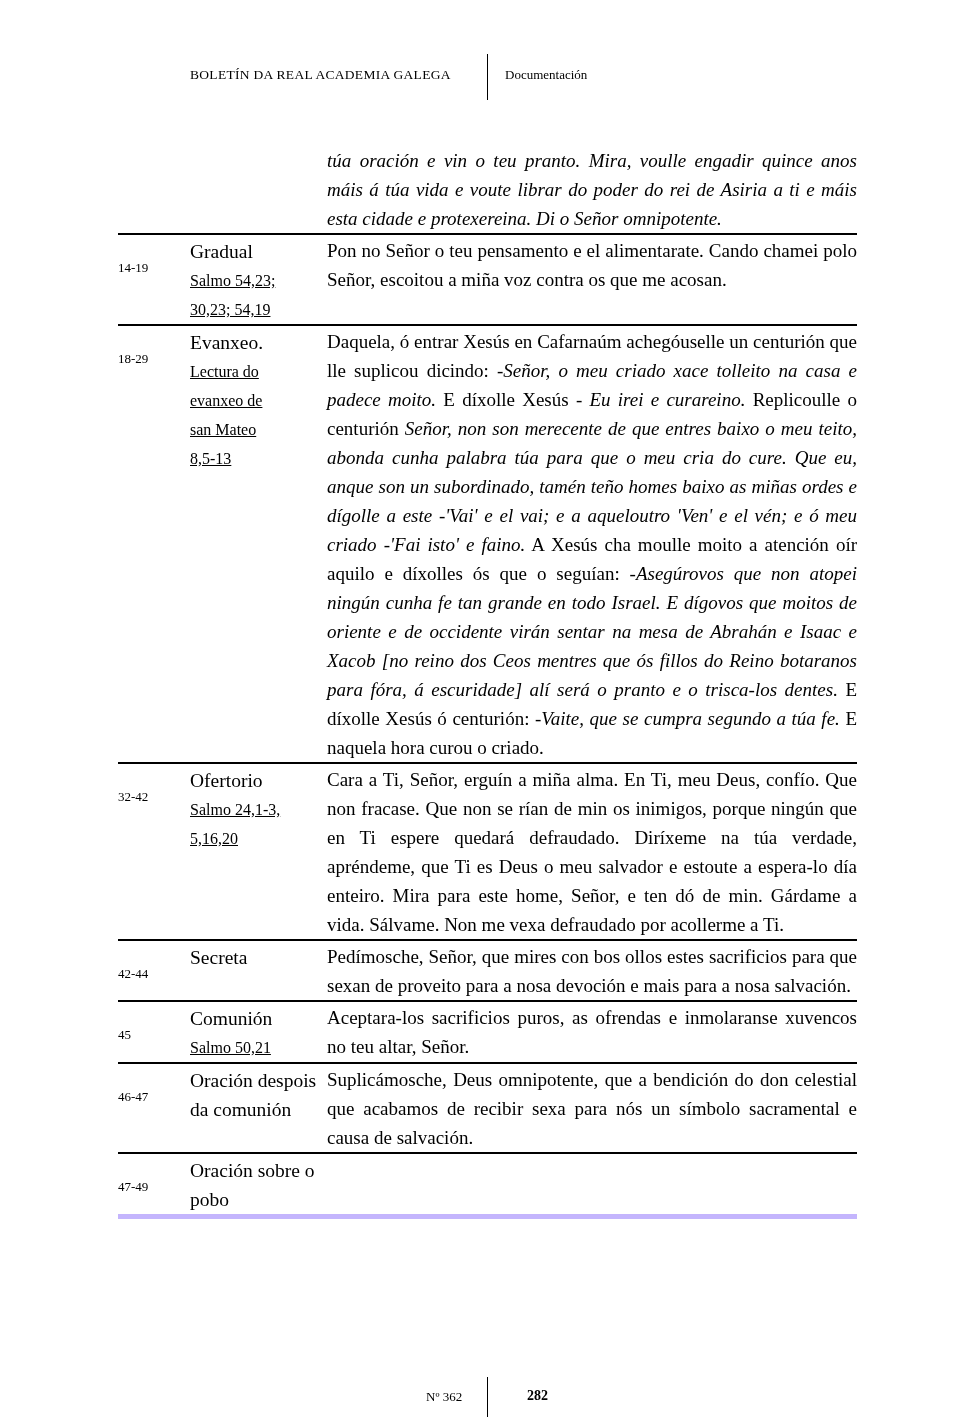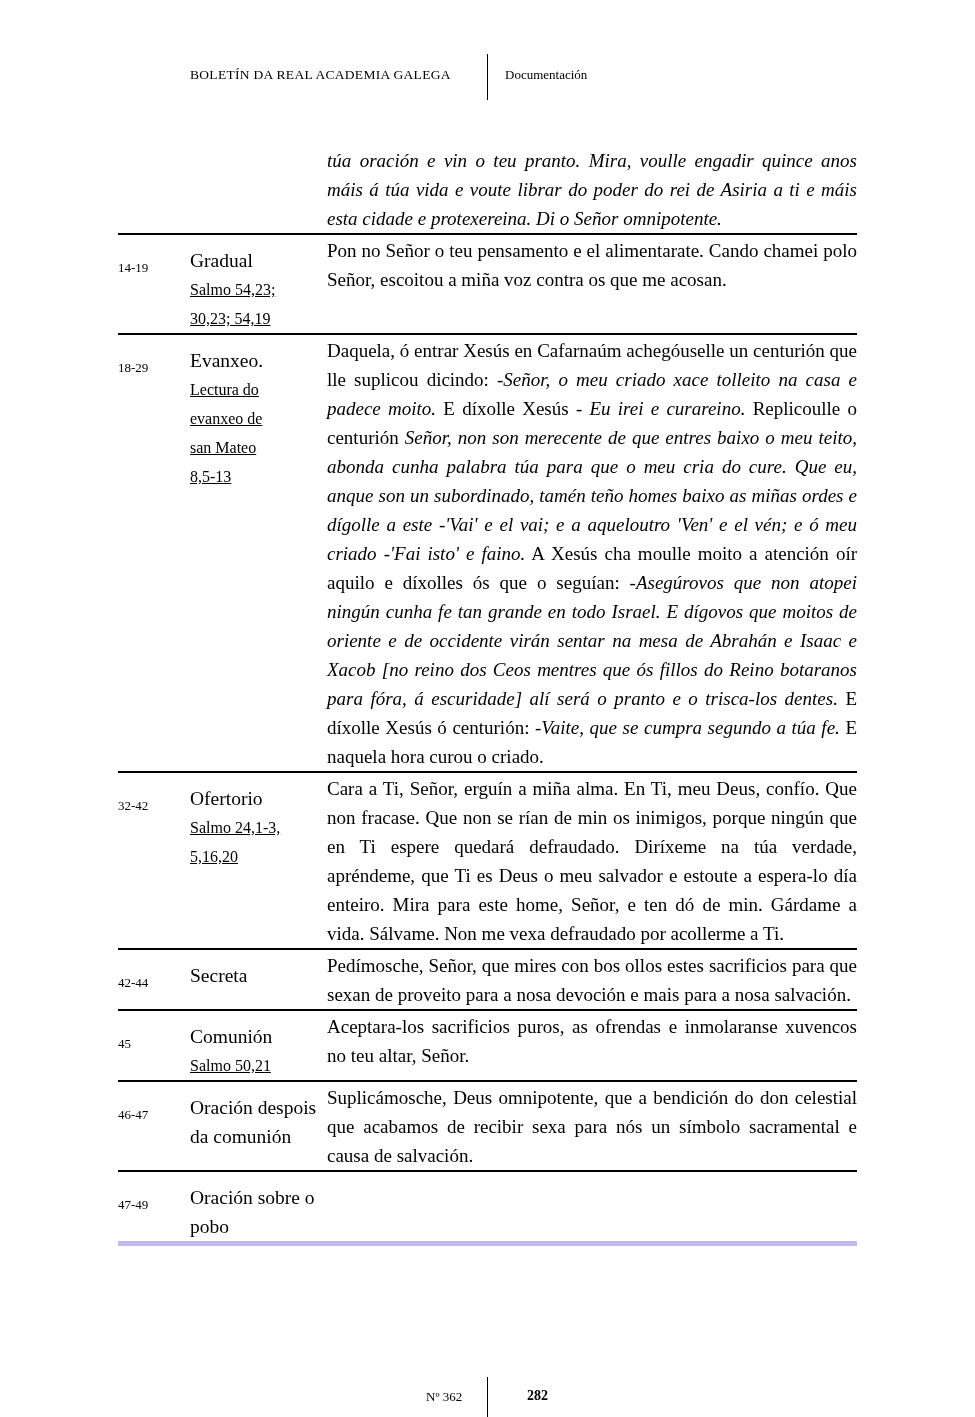--- a/index.html
+++ b/index.html
@@ -7,21 +7,21 @@
          font-family: "Liberation Serif", "DejaVu Serif", serif; color: #000; }
   .header { position: absolute; top: 54px; left: 0; width: 794px; height: 46px; }
   .header .journal { position: absolute; left: 190px; top: 13px; font-size: 13.5px; letter-spacing: 0.3px; }
   .header .divider { position: absolute; left: 487px; top: 0; width: 1px; height: 46px; background: #000; }
   .header .section { position: absolute; left: 505px; top: 13px; font-size: 13px; }
 
   .table { position: absolute; left: 118px; top: 145px; width: 739px; }
   .row { display: flex; border-bottom: 2px solid #000; }
   .row.last { border-bottom: 5px solid #c4b5fd; }
   .c-num { width: 72px; font-size: 13px; line-height: 29px; padding-top: 18px; }
-  .c-part { width: 137px; line-height: 29px; padding-top: 11px; }
+  .c-part { width: 137px; line-height: 29px; padding-top: 2px; }
   .c-part .title { font-size: 19.5px; display: block; }
   .c-part .ref { font-size: 16px; display: block; text-decoration: underline; }
   .c-text { width: 530px; font-size: 19px; line-height: 29px; text-align: justify; padding-top: 1px; }
   .c-text i { font-style: italic; }
 
   .footer { position: absolute; top: 1377px; left: 0; width: 975px; height: 46px; }
   .footer .issue { position: absolute; left: 426px; top: 12px; font-size: 13px; }
   .footer .divider { position: absolute; left: 487px; top: 0; width: 1px; height: 46px; background: #000; }
   .footer .page { position: absolute; left: 503px; top: 11px; font-size: 14px; font-weight: bold; margin-left: 24px; }
 </style>

